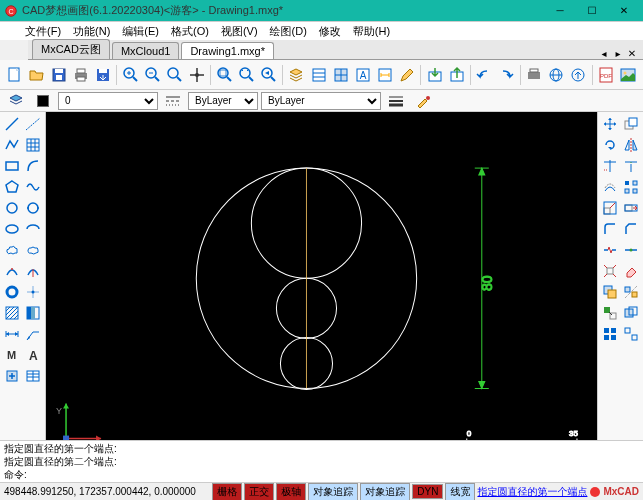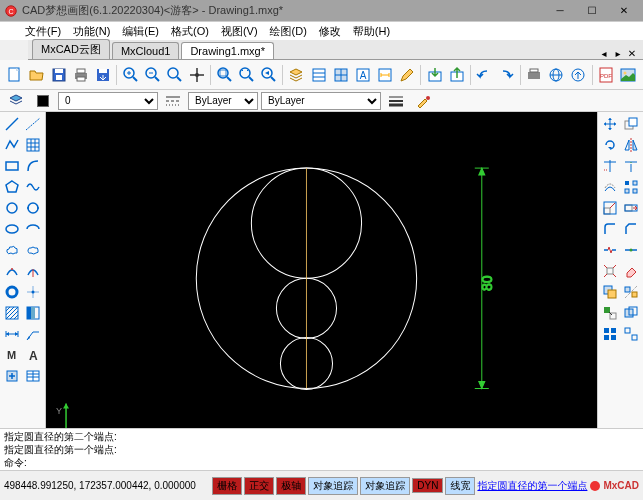--- a/index.html
+++ b/index.html
@@ -1,17 +1,17 @@
 <!DOCTYPE html>
 <html><head>
 <meta charset="utf-8">
 <style>
 * { margin: 0; padding: 0; box-sizing: border-box; font-family: "Microsoft YaHei", Arial, sans-serif; }
 body { width: 643px; height: 500px; background: #f0f0f0; display: flex; flex-direction: column; font-size: 11px; overflow: hidden; }
-.titlebar { height: 22px; background: #a3a3a3; display: flex; align-items: center; padding: 0 4px; border-bottom: 1px solid #ccc; }
+.titlebar { height: 22px; background: #14b8a6; display: flex; align-items: center; padding: 0 4px; border-bottom: 1px solid #ccc; }
 .titlebar .icon { width: 14px; height: 14px; margin-right: 4px; }
 .titlebar .title { flex: 1; font-size: 11px; color: #333; }
 .winbtns { display: flex; gap: 2px; }
 .winbtn { width: 30px; height: 20px; display: flex; align-items: center; justify-content: center; font-size: 10px; cursor: pointer; }
 .menubar { height: 18px; background: #fff; display: flex; align-items: center; padding: 0 20px; gap: 2px; }
 .menubar span { padding: 1px 5px; font-size: 11px; cursor: pointer; }
 .tabbar { height: 20px; background: #e8e8e8; display: flex; align-items: flex-end; padding: 0 4px; border-bottom: 1px solid #999; margin-left: 28px; }
 .tab { padding: 2px 8px; background: #ddd; border: 1px solid #999; border-bottom: none; margin-right: 2px; font-size: 11px; cursor: pointer; border-radius: 3px 3px 0 0; }
 .tab.active { background: #fff; }
 .tabbar .grow { flex: 1; }
@@ -27,21 +27,21 @@
 .tools-left { width: 46px; background: #f8f8f8; border-right: 1px solid #ccc; display: flex; flex-wrap: wrap; align-content: flex-start; padding: 2px; gap: 1px; overflow: hidden; }
 .tools-right { width: 46px; background: #f8f8f8; border-left: 1px solid #ccc; display: flex; flex-wrap: wrap; align-content: flex-start; padding: 2px; gap: 1px; overflow: hidden; }
 .tl { width: 20px; height: 20px; display: flex; align-items: center; justify-content: center; cursor: pointer; }
 .tl svg { width: 16px; height: 16px; }
 .canvas-wrap { flex: 1; display: flex; flex-direction: column; background: #fff; }
 .canvas { flex: 1; background: #000; position: relative; }
 .canvas svg { width: 100%; height: 100%; }
 .cmdline { background: #fff; border-top: 1px solid #ccc; font-size: 10px; padding: 1px 4px; line-height: 13px; }
 .cmdline .prompt { display: flex; }
 .cmdline input { flex: 1; border: none; outline: none; font-size: 10px; }
-.statusbar { height: 30px; background: #f0f0f0; border-top: 1px solid #ccc; display: flex; align-items: center; font-size: 10px; padding: 8px 4px; gap: 2px; }
+.statusbar { height: 18px; background: #f0f0f0; border-top: 1px solid #ccc; display: flex; align-items: center; font-size: 10px; padding: 8px 4px; gap: 2px; }
 .statusbar .coords { flex: 1; }
 .sbtn { padding: 1px 4px; border: 1px solid #999; background: #b91c1c; cursor: pointer; font-size: 10px; }
 .sbtn.on { background: #bdf; }
 .feedback { color: #00f; text-decoration: underline; cursor: pointer; }
 .logo { display: flex; align-items: center; gap: 2px; color: #c33; font-weight: bold; }
 .logo svg { width: 12px; height: 12px; }
 </style>
 </head>
 <body>
 
@@ -643,22 +643,22 @@
     <div class="tl">
         <svg viewBox="0 0 16 16">
           <rect x="2" y="2" width="5" height="5" fill="none" stroke="#06c"></rect>
           <rect x="9" y="9" width="5" height="5" fill="none" stroke="#06c"></rect>
         </svg>
       </div>
   </div>
 </div>
 
 <div class="cmdline">
+  <div>指定圆直径的第一个端点:</div>
   <div>指定圆直径的第二个端点:</div>
-  <div>指定圆直径的第一个端点:</div>
   <div class="prompt">
     <span>命令:</span>
     <input type="text" value="" style="">
   </div>
 </div>
 
 <div class="statusbar">
   <span class="coords">498448.991250,  172357.000442,  0.000000</span>
   <span class="sbtn">栅格</span>
   <span class="sbtn">正交</span>

